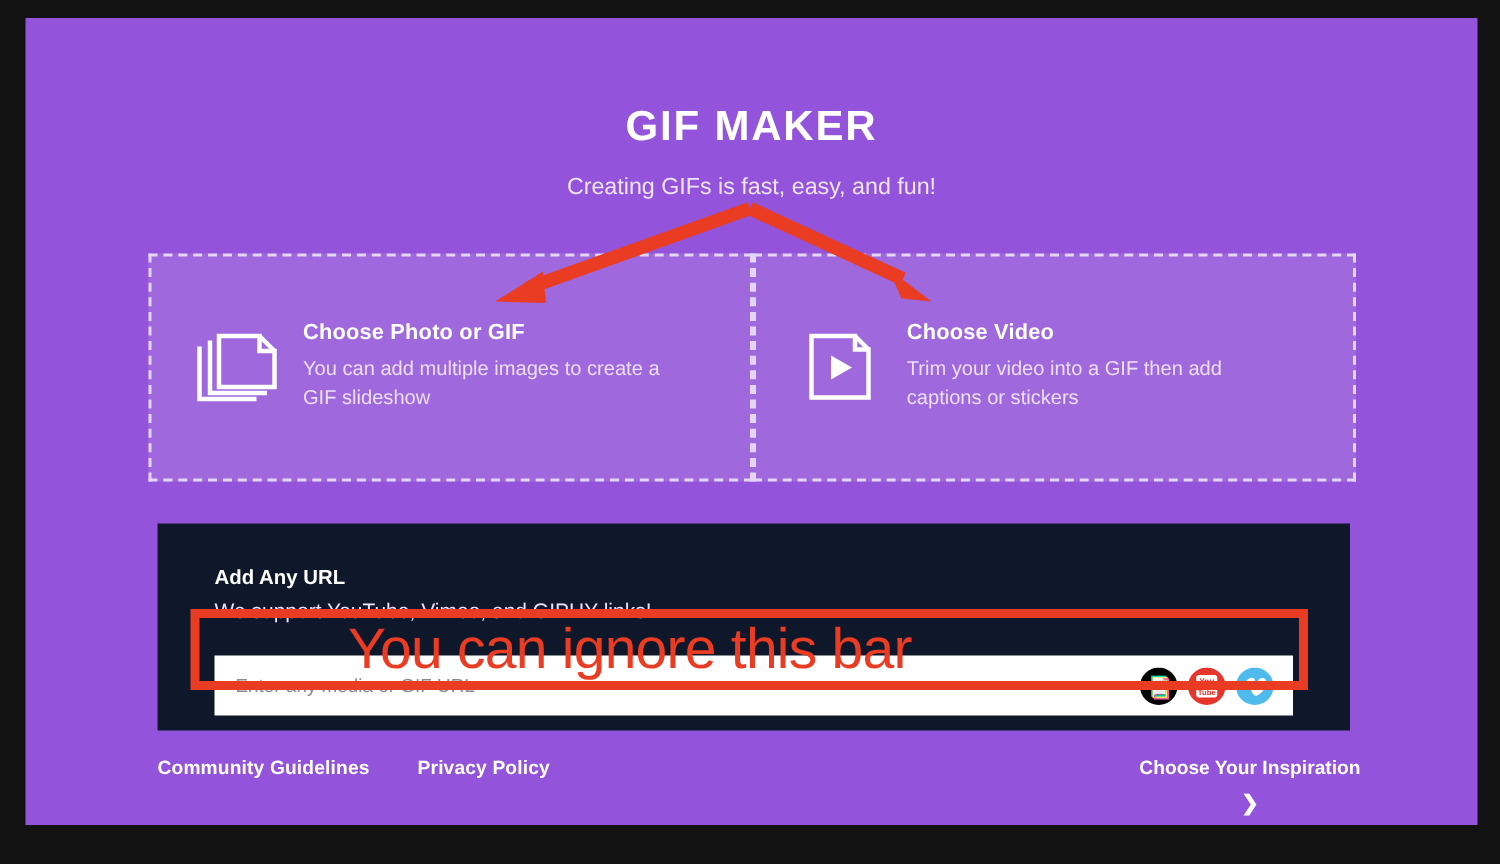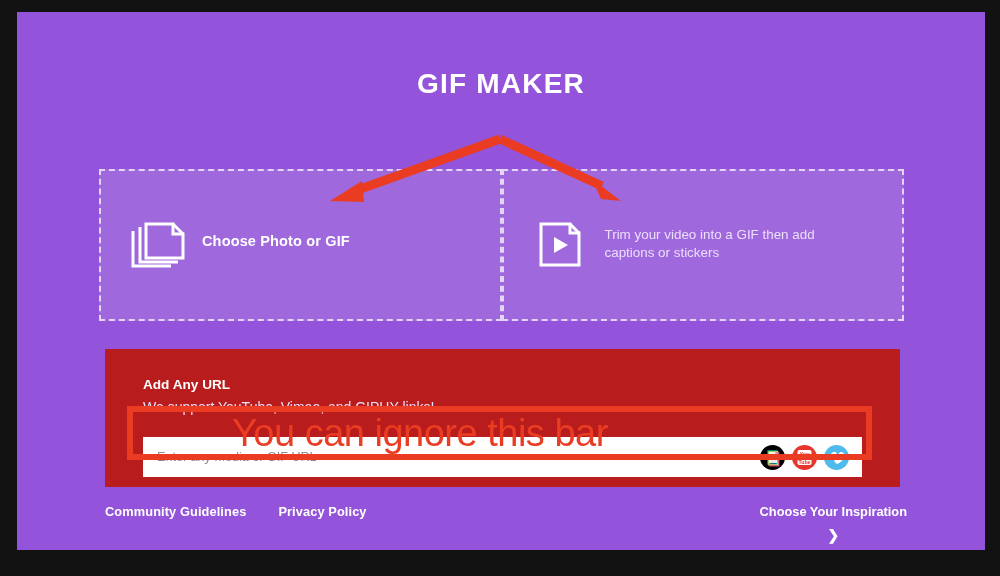--- a/index.html
+++ b/index.html
@@ -66,21 +66,21 @@
   .choice-desc {
     color:#ecdffb; font-size:13.4px; line-height:18.5px;
     max-width:260px;
   }
 
   
   #url-card {
     position:absolute;
     left:88px; top:337px;
     width:795px; height:138px;
-    background:#b91c1c;
+    background:#0f172a;
   }
   #url-title {
     position:absolute; left:38px; top:28px;
     color:#ffffff; font-size:13.6px; font-weight:bold;
   }
   #url-sub {
     position:absolute; left:38px; top:50px;
     color:#ecdffb; font-size:14px;
   }
   #url-input-wrap {
@@ -143,49 +143,52 @@
 </style>
 </head>
 <body>
 
 <div id="screen">
 
   <div id="page">
 
     <div id="header">
       <div id="gif-title">GIF MAKER</div>
+      <div id="gif-subtitle">Creating GIFs is fast, easy, and fun!</div>
     </div>
 
     <div id="choices">
 
       <div class="choice-panel">
         <div class="choice-icon">
           <svg width="54" height="48" viewBox="0 0 54 48">
 
             <path d="M2 10 L2 45 L40 45" fill="none" stroke="#ffffff" stroke-width="3"></path>
             <path d="M9 6 L9 41 L47 41" fill="none" stroke="#ffffff" stroke-width="3"></path>
 
             <path d="M15 3 L42 3 L42 13 L52 13 L52 37 L15 37 Z" fill="none" stroke="#ffffff" stroke-width="3" stroke-linejoin="miter"></path>
             <path d="M42 3 L52 13" fill="none" stroke="#ffffff" stroke-width="3"></path>
           </svg>
         </div>
         <div class="choice-text">
           <div class="choice-title">Choose Photo or GIF</div>
+          <div class="choice-desc">You can add multiple images to create a GIF slideshow</div>
         </div>
       </div>
 
       <div class="choice-panel">
         <div class="choice-icon">
           <svg width="54" height="48" viewBox="0 0 54 48">
             <path d="M7 3 L36 3 L36 12 L45 12 L45 44 L7 44 Z" fill="none" stroke="#ffffff" stroke-width="3" stroke-linejoin="miter"></path>
             <path d="M36 3 L45 12" fill="none" stroke="#ffffff" stroke-width="3"></path>
             <path d="M20 16 L34 24 L20 32 Z" fill="#ffffff"></path>
           </svg>
         </div>
         <div class="choice-text">
+          <div class="choice-title">Choose Video</div>
           <div class="choice-desc">Trim your video into a GIF then add captions or stickers</div>
         </div>
       </div>
     </div>
 
     <div id="url-card">
       <div id="url-title">Add Any URL</div>
       <div id="url-sub">We support YouTube, Vimeo, and GIPHY links!</div>
 
       <div id="url-input-wrap">

